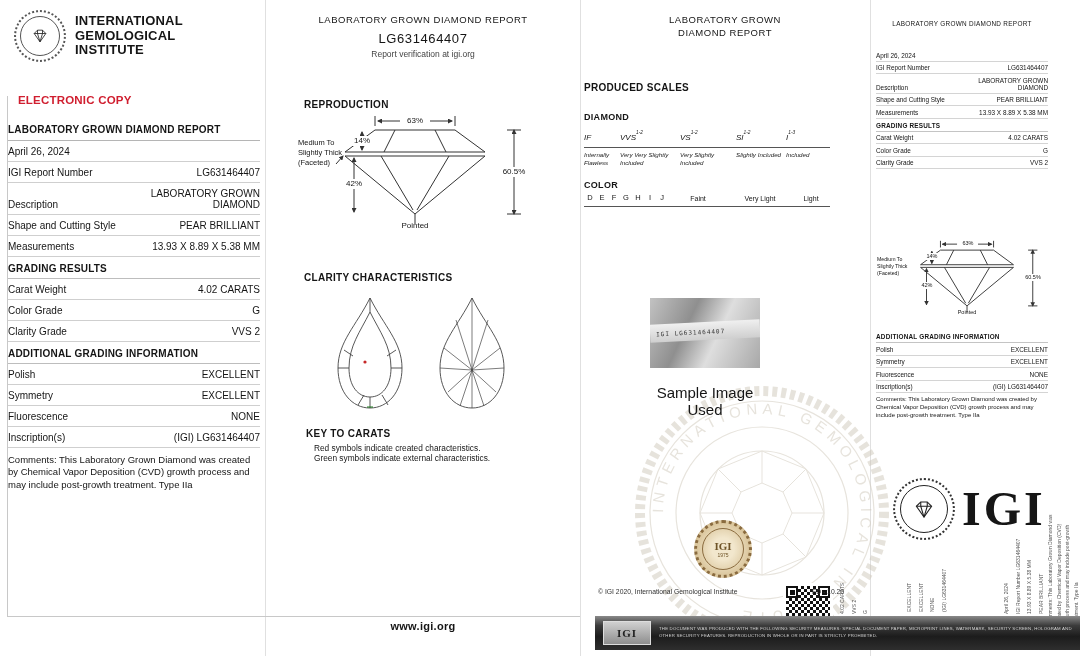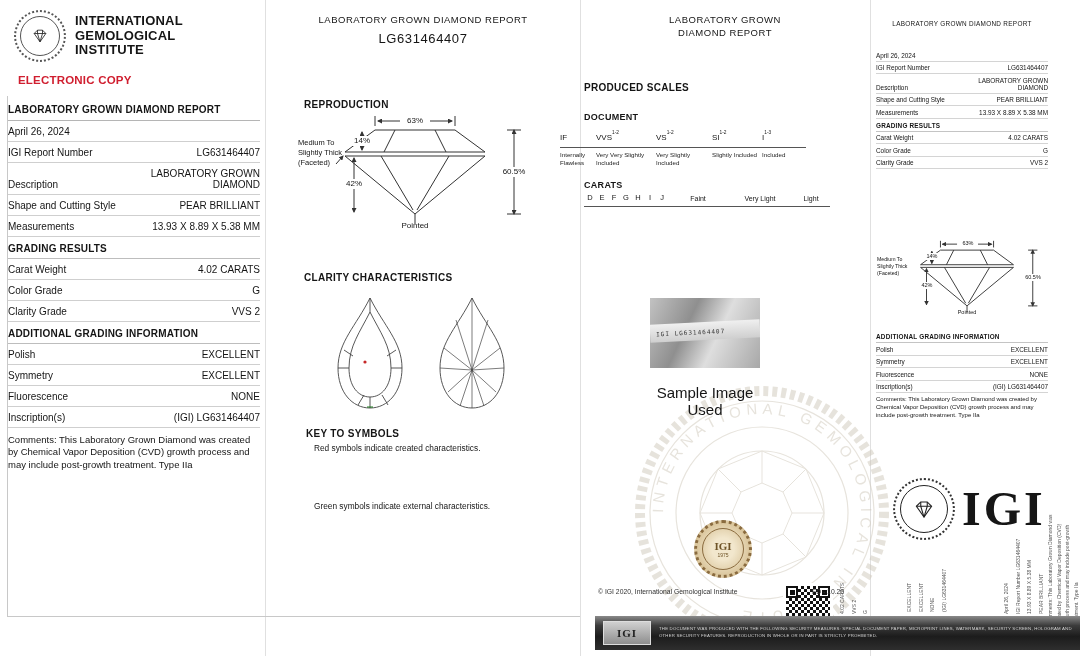--- a/index.html
+++ b/index.html
@@ -10,21 +10,21 @@
   .hline{position:absolute;height:1px;background:#c8c8c8;}
   .vline{position:absolute;width:1px;background:#c8c8c8;}
 
   
   .p1{position:absolute;left:8px;top:10px;width:252px;}
   .logo-row{display:flex;align-items:center;gap:9px;margin-left:6px;}
   .seal{width:48px;height:48px;border-radius:50%;border:2px dotted #555;position:relative;flex:0 0 auto;}
   .seal-in{position:absolute;inset:4px;border:1px solid #555;border-radius:50%;display:flex;align-items:center;justify-content:center;}
   .dmd{width:20px;height:16px;display:block;}
   .org-name{font-weight:bold;font-size:13px;line-height:1.12;letter-spacing:.2px;width:125px;}
-  .electronic{color:#d01e2f;font-weight:bold;font-size:11.5px;margin:12px 0 0 10px;letter-spacing:.2px;}
+  .electronic{color:#d01e2f;font-weight:bold;font-size:11.5px;margin:32px 0 0 10px;letter-spacing:.2px;}
   .rtitle{font-weight:bold;font-size:10px;letter-spacing:.2px;margin:18px 0 0 0;padding-bottom:5px;border-bottom:1px solid #b5b5b5;}
   .frow{display:flex;justify-content:space-between;align-items:flex-end;border-bottom:1px solid #cfcfcf;padding:5px 0 4px;font-size:10px;}
   .frow .lab{text-align:left;}
   .frow .val{text-align:right;max-width:130px;}
   .sechead{font-weight:bold;font-size:10px;padding:6px 0 4px;border-bottom:1px solid #bdbdbd;letter-spacing:.2px;}
   .comments{font-size:9.5px;line-height:1.3;padding-top:6px;}
 
   
   .chead{font-size:9.5px;letter-spacing:.5px;text-align:center;}
   .cnum{font-size:13px;letter-spacing:.6px;text-align:center;}
@@ -165,20 +165,21 @@
     </div>
     <div class="frow">
       <span class="lab">Inscription(s)</span>
       <span class="val">(IGI) LG631464407</span>
     </div>
     <div class="comments">Comments: This Laboratory Grown Diamond was created by Chemical Vapor Deposition (CVD) growth process and may include post-growth treatment. Type IIa</div>
   </section>
 
   <div class="abs chead" style="left:266px;top:14px;width:314px;">LABORATORY GROWN DIAMOND REPORT</div>
   <div class="abs cnum" style="left:266px;top:31px;width:314px;">LG631464407</div>
+  <div class="abs cverify" style="left:266px;top:49px;width:314px;">Report verification at igi.org</div>
 
   <div class="abs sec-title" style="left:304px;top:99px;">REPRODUCTION</div>
 
   <svg class="abs" style="left:296px;top:112px;" width="250" height="120" viewBox="0 0 250 120">
     <defs>
       <marker id="ah" viewBox="0 0 10 10" refX="8" refY="5" markerWidth="5" markerHeight="5" orient="auto-start-reverse">
         <path d="M0,0 L10,5 L0,10 z" fill="#333"></path>
       </marker>
     </defs>
     <g stroke="#333" stroke-width="1" fill="none">
@@ -240,24 +241,25 @@
           <line x1="154" y1="78" x2="178" y2="100"></line>
         <line x1="154" y1="78" x2="142" y2="114"></line>
           <line x1="154" y1="78" x2="166" y2="114"></line>
           <line x1="154" y1="78" x2="154" y2="116"></line>
       </g>
     </g>
     <circle cx="47" cy="70" r="1.6" fill="#c62828"></circle>
     <line x1="49" y1="115" x2="55" y2="115" stroke="#1b7a1b" stroke-width="1"></line>
   </svg>
 
-  <div class="abs sec-title" style="left:306px;top:428px;">KEY TO SYMBOLS</div>
+  <div class="abs sec-title" style="left:306px;top:428px;">KEY TO CARATS</div>
   <div class="abs keyline" style="left:314px;top:443px;">Red symbols indicate created characteristics.</div>
-  <div class="abs keyline" style="left:314px;top:453px;margin-top:48px;">Green symbols indicate external characteristics.</div>
-
+  <div class="abs keyline" style="left:314px;top:453px;">Green symbols indicate external characteristics.</div>
+
+  <div class="abs website" style="left:266px;top:620px;width:314px;">www.igi.org</div>
 
   <div class="abs p3head" style="left:580px;top:14px;width:290px;">
     <div style="margin:0 auto;width:132px;">LABORATORY GROWN DIAMOND REPORT</div>
   </div>
 
   <svg class="abs" style="left:622px;top:382px;opacity:.5;" width="280" height="262" viewBox="0 0 280 262">
     <g fill="none" stroke="#cfc8ba">
       <circle cx="140" cy="131" r="122" stroke-width="10" stroke-dasharray="5 4"></circle>
       <circle cx="140" cy="131" r="112" stroke-width="1.2"></circle>
       <circle cx="140" cy="131" r="86" stroke-width="1.2"></circle>
@@ -276,40 +278,40 @@
       </g>
     </g>
     <defs>
         <path id="wmArc" d="M140,131 m-99,0 a99,99 0 1,1 198,0 a99,99 0 1,1 -198,0"></path>
       </defs>
     <text font-size="15" letter-spacing="5" fill="#cfc8ba"><textPath href="#wmArc">INTERNATIONAL GEMOLOGICAL INSTITUTE</textPath></text>
     <text x="140" y="244" text-anchor="middle" font-size="12" fill="#cfc8ba">1975</text>
   </svg>
 
   <div class="abs sec-title" style="left:584px;top:82px;">PRODUCED SCALES</div>
-  <div class="abs sub-title" style="left:584px;top:112px;">DOCUMENT</div>
-
-  <div class="abs" style="left:560px;top:126px;width:246px;">
+  <div class="abs sub-title" style="left:584px;top:112px;">DIAMOND</div>
+
+  <div class="abs" style="left:584px;top:126px;width:246px;font-style:italic;">
     <div class="cl-grades">
       <span class="w36"><span class="g">IF</span><sup></sup></span>
       <span class="w60"><span class="g">VVS</span><sup>1-2</sup></span>
       <span class="w56"><span class="g">VS</span><sup>1-2</sup></span>
       <span class="w50"><span class="g">SI</span><sup>1-2</sup></span>
       <span class="w44"><span class="g">I</span><sup>1-3</sup></span>
     </div>
     <div class="cl-descs">
       <span class="w36">Internally Flawless</span>
       <span class="w60">Very Very Slightly Included</span>
       <span class="w56">Very Slightly Included</span>
       <span class="w50">Slightly Included</span>
       <span class="w44">Included</span>
     </div>
   </div>
 
-  <div class="abs sub-title" style="left:584px;top:180px;">CARATS</div>
+  <div class="abs sub-title" style="left:584px;top:180px;">COLOR</div>
   <div class="abs" style="left:584px;top:193px;width:246px;">
     <div class="col-row">
       <span class="L">D</span>
       <span class="L">E</span>
       <span class="L">F</span>
       <span class="L">G</span>
       <span class="L">H</span>
       <span class="L">I</span>
       <span class="L">J</span>
       <span class="R r0">Faint</span>

